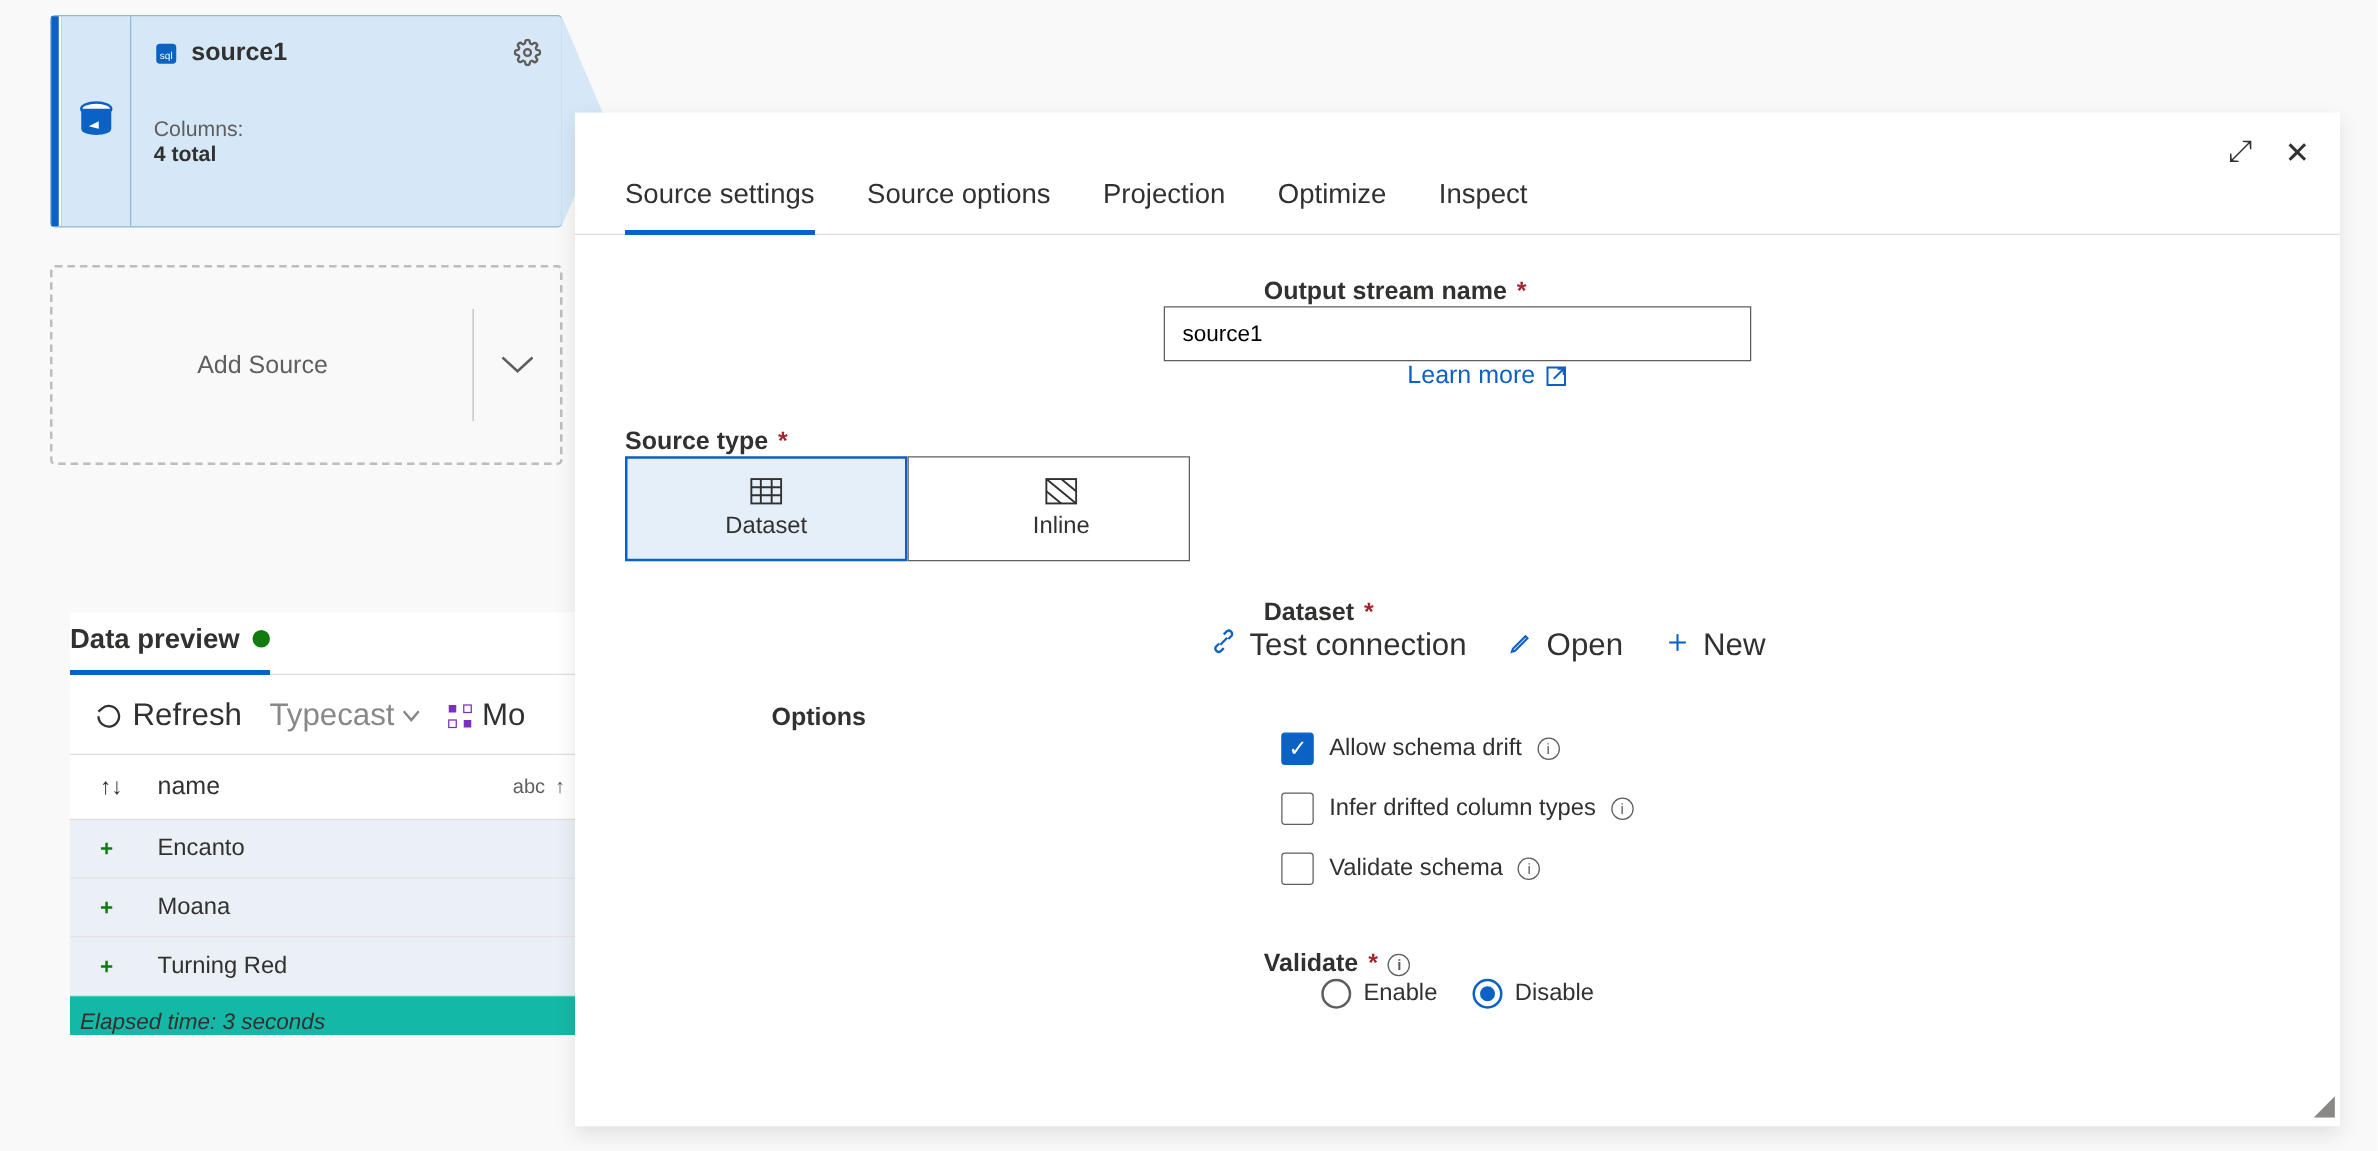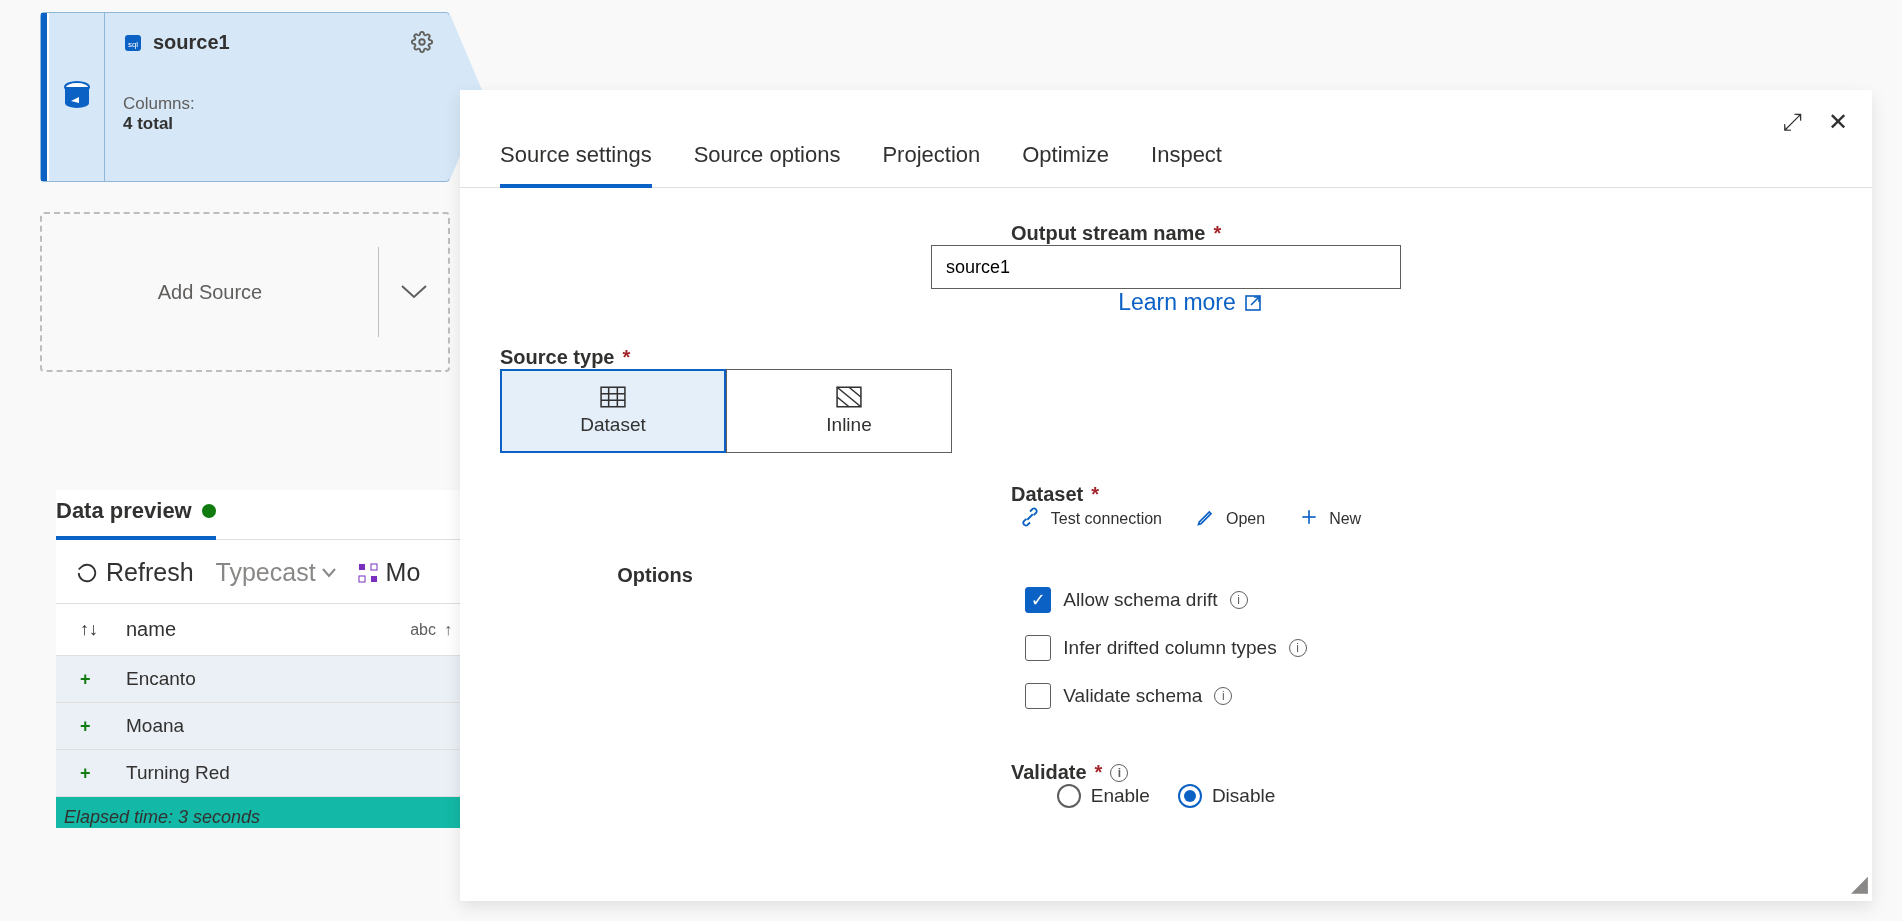--- a/index.html
+++ b/index.html
@@ -51,34 +51,34 @@
   .tabs { display: flex; gap: 42px; padding: 52px 0 0 40px; font-size: 22px; border-bottom: 1px solid #e1dfdd; }
   .tabs .tab { padding-bottom: 16px; cursor: pointer; color: #323130; }
   .tabs .tab.active { font-weight: 400; border-bottom: 4px solid #0b61c4; margin-bottom: -1px; }
 
   .form { padding: 34px 40px; }
   .form-row { display: flex; align-items: center; margin-bottom: 30px; flex-direction: column; }
   .form-label { width: 310px; font-size: 20px; font-weight: 600; display: flex; align-items: center; gap: 8px; }
   .req { color: #a4262c; }
   .info { width: 18px; height: 18px; border: 1px solid #605e5c; border-radius: 50%; display: inline-flex; align-items: center; justify-content: center; font-size: 12px; color: #605e5c; }
   .text-input { width: 470px; height: 44px; border: 1px solid #605e5c; padding: 0 14px; font-size: 18px; }
-  .learn-more { margin-left: 48px; color: #0b61c4; font-size: 23px; display: flex; align-items: center; gap: 8px; cursor: pointer; }
+  .learn-more { margin-left: 48px; color: #0b61c4; font-size: 20px; display: flex; align-items: center; gap: 8px; cursor: pointer; }
 
   .toggle-group { display: flex; }
   .toggle-btn { width: 226px; height: 84px; border: 1px solid #605e5c; display: flex; flex-direction: column; align-items: center; justify-content: center; gap: 6px; font-size: 19px; cursor: pointer; background: #fff; }
   .toggle-btn.active { background: #e4effa; border: 2px solid #0b61c4; }
   .toggle-btn:not(:first-child) { border-left: none; }
   .toggle-btn.active + .toggle-btn { border-left: 1px solid #605e5c; padding-left: 20px; }
   .toggle-btn svg { width: 26px; height: 22px; }
 
   .select { width: 470px; height: 42px; border: 1px solid #605e5c; padding: 0 12px; display: flex; align-items: center; gap: 10px; font-size: 18px; cursor: pointer; position: relative; }
   .select .sql-icon { width: 20px; height: 20px; }
   .select .chev { margin-left: auto; color: #605e5c; }
 
-  .dataset-actions { display: flex; align-items: center; gap: 34px; margin-left: 48px; font-size: 16px; }
+  .dataset-actions { display: flex; align-items: center; gap: 34px; margin-left: 48px; font-size: 25px; }
   .dataset-actions .action { display: flex; align-items: center; gap: 10px; cursor: pointer; }
   .dataset-actions .action .ico { color: #0b61c4; }
 
   .checkbox-row { display: flex; align-items: center; gap: 12px; font-size: 19px; margin-bottom: 22px; }
   .checkbox { width: 26px; height: 26px; border: 1px solid #605e5c; border-radius: 3px; display: flex; align-items: center; justify-content: center; cursor: pointer; flex-shrink: 0; }
   .checkbox.checked { background: #0b61c4; border-color: #0b61c4; color: #fff; }
   .checkbox.checked::after { content: "✓"; font-size: 18px; }
 
   .radio-row { display: flex; align-items: center; gap: 28px; }
   .radio { display: flex; align-items: center; gap: 10px; font-size: 19px; cursor: pointer; }

